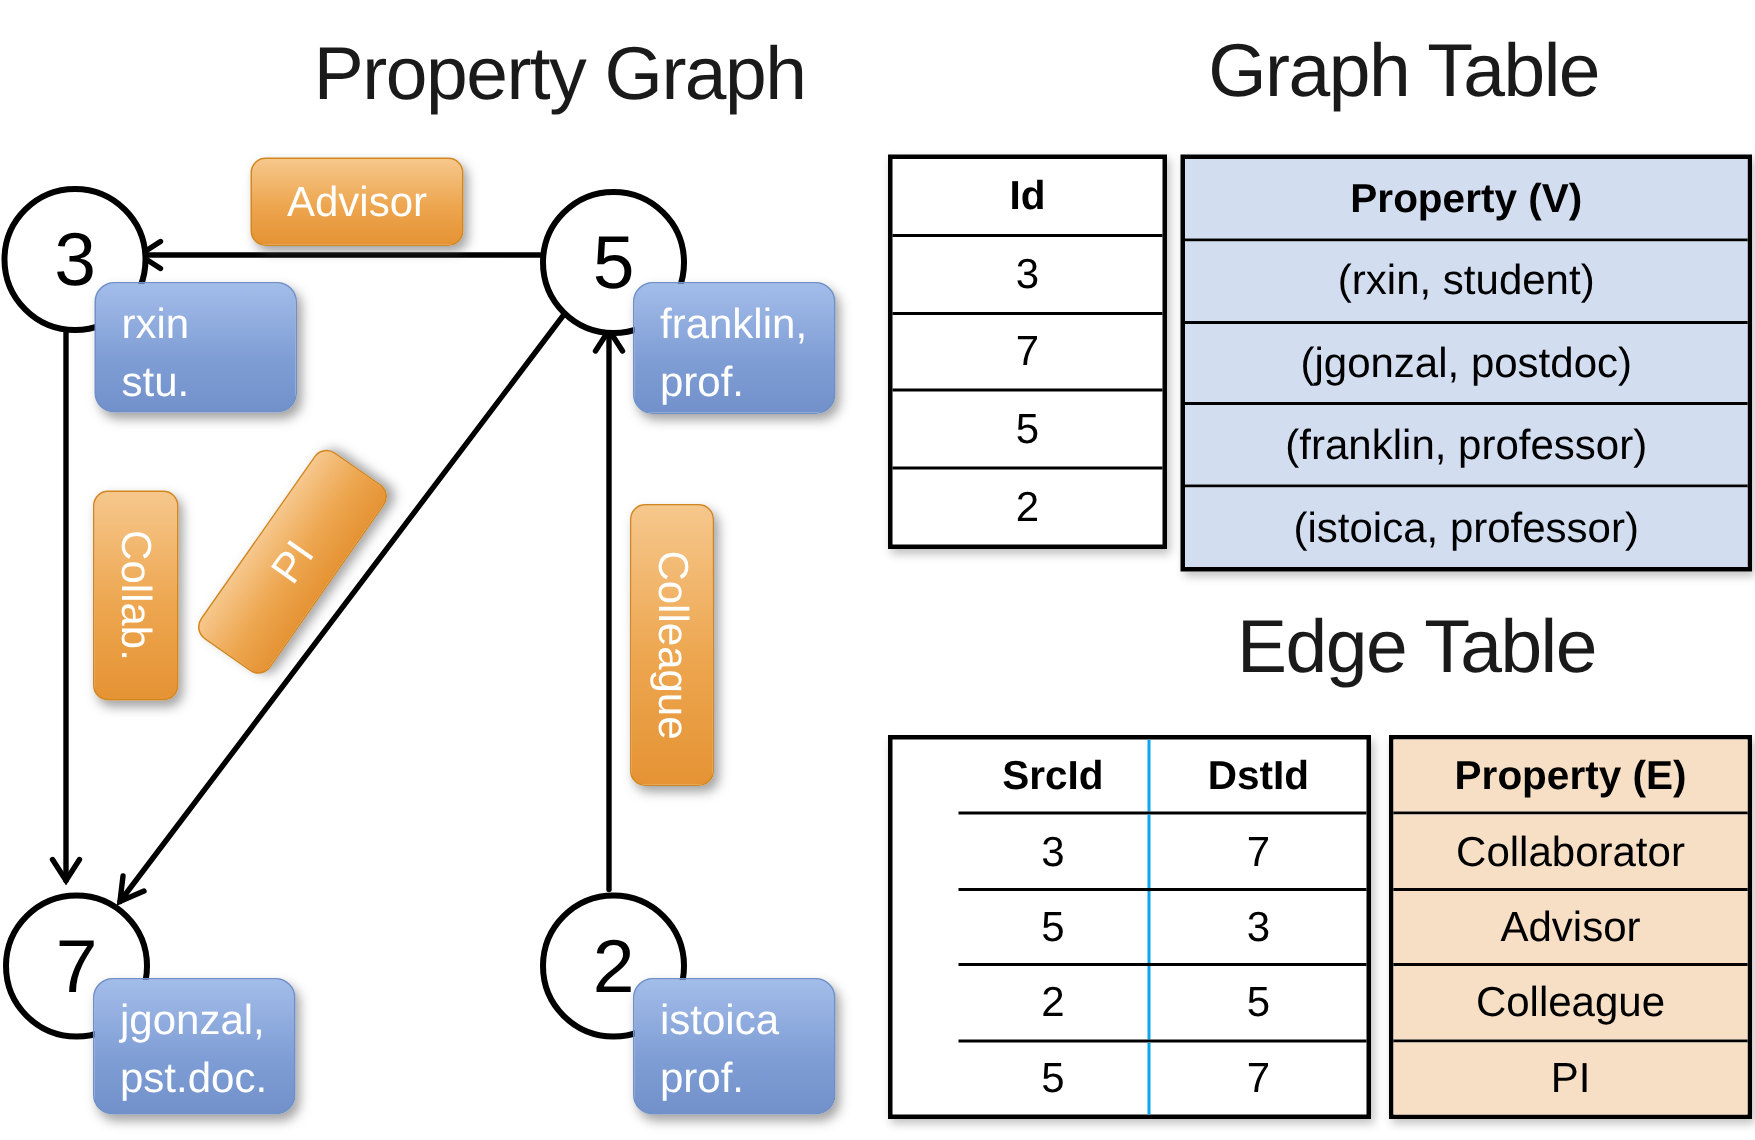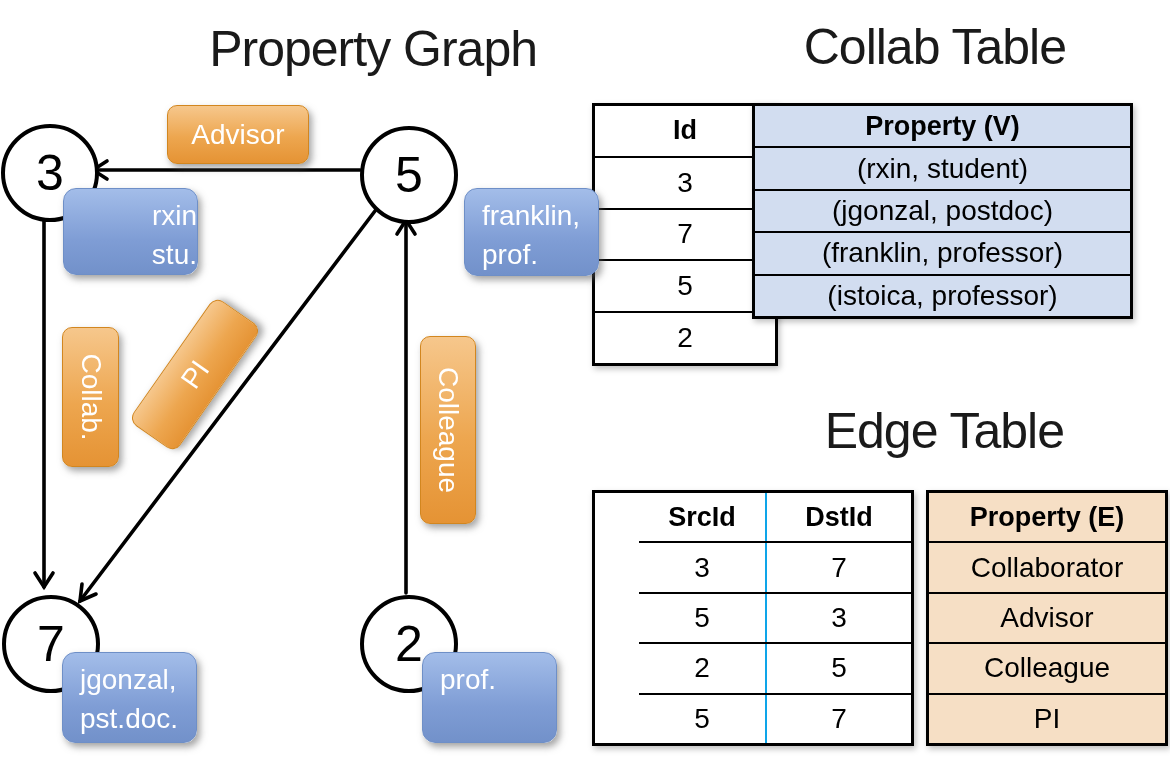--- a/index.html
+++ b/index.html
@@ -66,22 +66,22 @@
     box-shadow: 3px 4px 7px rgba(90,90,90,0.55);
     z-index: 3;
   }
   .pill-blue span { display: block; white-space: nowrap; }
 
   #pill-advisor   { left: 167px; top: 105px; width: 140px; height: 57px; }
   #pill-collab    { left: 62px;  top: 327px; width: 55px;  height: 138px; }
   #pill-pi        { left: 119px; top: 346px; width: 150px; height: 55px; transform: rotate(-55deg); }
   #pill-colleague { left: 420px; top: 336px; width: 54px;  height: 186px; }
 
-  #vp-rxin     { left: 63px;  top: 188px; width: 135px; height: 87px; text-align: right; }
-  #vp-franklin { left: 422px; top: 188px; width: 135px; height: 88px; margin-left: 42px; }
+  #vp-rxin     { left: 63px;  top: 188px; width: 135px; height: 87px; }
+  #vp-franklin { left: 422px; top: 188px; width: 135px; height: 88px; }
   #vp-jgonzal  { left: 62px;  top: 652px; width: 135px; height: 91px; }
   #vp-istoica  { left: 422px; top: 652px; width: 135px; height: 91px; }
 
   #node-3 { left: 1px;   top: 124px; }
   #node-5 { left: 360px; top: 126px; }
   #node-7 { left: 2px;   top: 595px; }
   #node-2 { left: 360px; top: 595px; }
 
   
   .subtable {
@@ -103,31 +103,31 @@
     white-space: nowrap;
   }
   .cell + .cell { border-left: 2px solid #0ea5e9; }
   .cell.hdr { font-weight: bold; font-size: 27px; }
   .fill-blue { background: #d2ddf0; }
   .fill-tan  { background: #f6dfc5; }
   .col-src { flex: 0 0 46.3%; }
   .col-dst { flex: 1; }
 
   #vt-id   { left: 592px; top: 103px; width: 186px; height: 263px; justify-content: space-between; }
-  #vt-prop { left: 752px; top: 103px; width: 381px; height: 216px; }
+  #vt-prop { left: 787px; top: 103px; width: 381px; height: 278px; }
   #et-ids  { left: 592px; top: 490px; width: 322px; height: 256px; padding-left: 44px; }
   #et-prop { left: 926px; top: 490px; width: 242px; height: 256px; }
 </style>
 </head>
 <body>
 
 <div class="canvas">
 
   <div class="big-title" id="title-graph">Property Graph</div>
-  <div class="big-title" id="title-vertex">Collab Table</div>
+  <div class="big-title" id="title-vertex">Graph Table</div>
   <div class="big-title" id="title-edge">Edge Table</div>
 
   <svg class="edges" width="1170" height="760" viewBox="0 0 1170 760">
     <g stroke="#000" stroke-width="3.6" fill="none" stroke-linecap="round">
       <line x1="360" y1="170" x2="93" y2="170"></line>
       <polyline points="107,161 93,170 107,179"></polyline>
 
       <line x1="44" y1="214" x2="44" y2="587"></line>
       <polyline points="35,573 44,587 53,573"></polyline>
 
@@ -171,20 +171,21 @@
   </div>
   <div class="pill-blue" id="vp-franklin">
     <span>franklin,</span>
     <span>prof.</span>
   </div>
   <div class="pill-blue" id="vp-jgonzal">
     <span>jgonzal,</span>
     <span>pst.doc.</span>
   </div>
   <div class="pill-blue" id="vp-istoica">
+    <span>istoica</span>
     <span>prof.</span>
   </div>
 
   <div class="subtable" id="vt-id">
     <div class="row">
         <div class="cell hdr">Id</div>
       </div>
     <div class="row">
         <div class="cell">3</div>
       </div>

